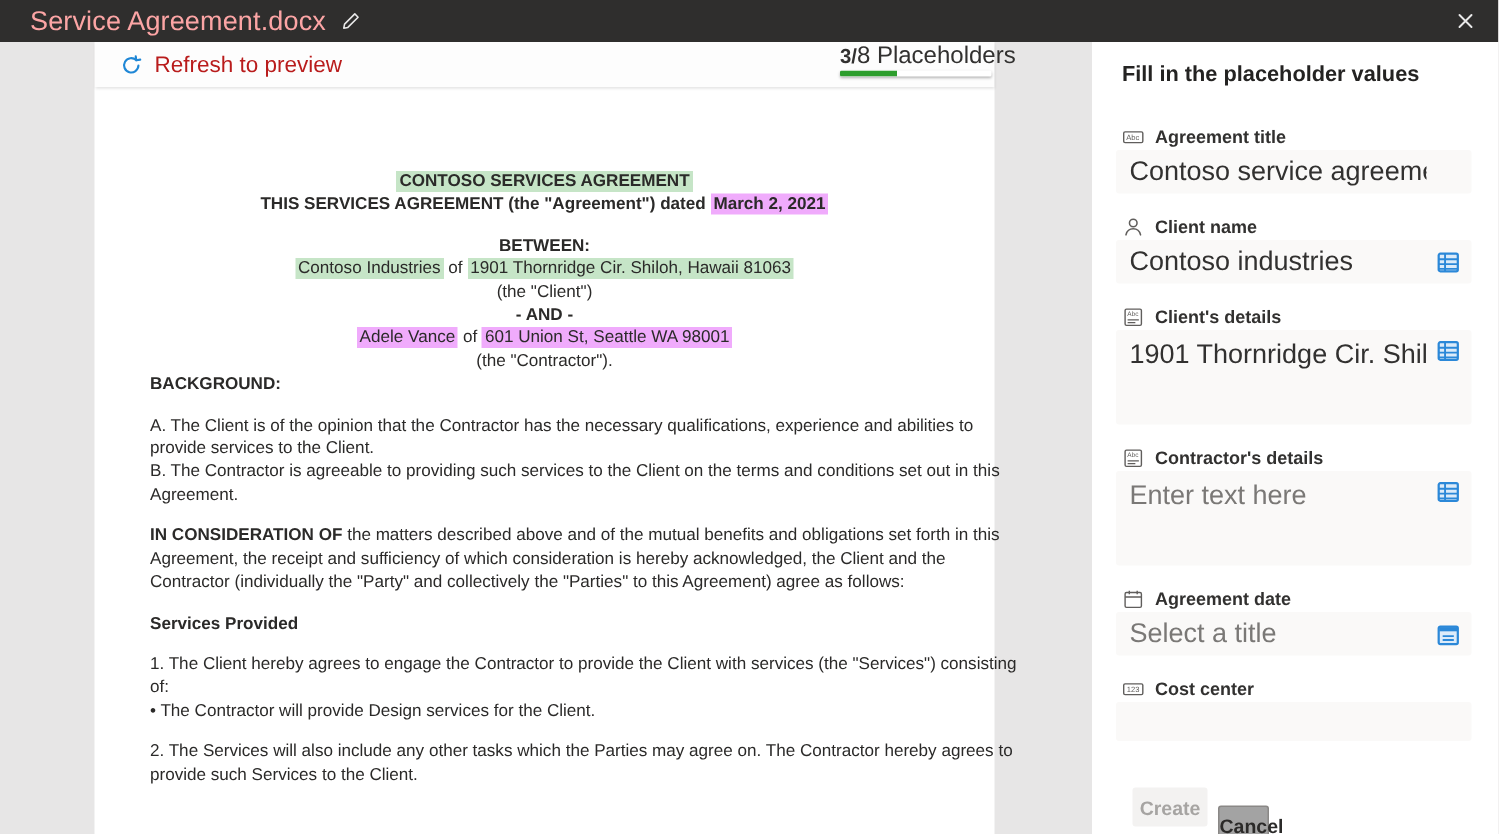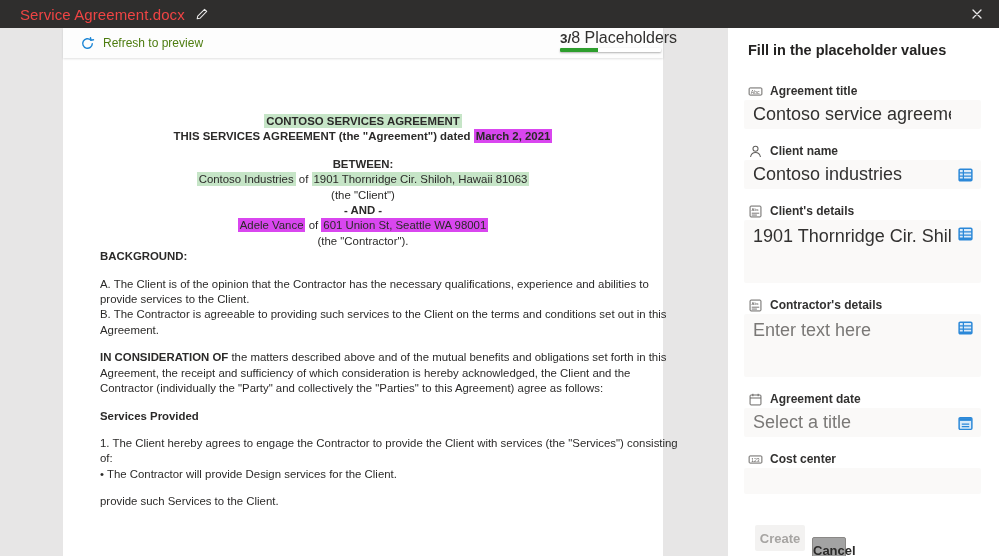--- a/index.html
+++ b/index.html
@@ -3,45 +3,45 @@
 <meta charset="utf-8">
 <style>
   * { box-sizing: border-box; margin: 0; padding: 0; }
   html,body { width: 999px; height: 556px; }
   body { font-family: "Liberation Sans", "DejaVu Sans", sans-serif; background:#e7e6e6; }
   .app { position:relative; width:999px; height:556px; overflow:hidden; background:#e7e6e6; }
 
   
   .titlebar { position:absolute; left:0; top:0; width:999px; height:28px; background:#2f2e2d;
               display:flex; align-items:center; padding:0 12px 0 20px; }
-  .tb-title { color:#ef4444; font-size:15px; letter-spacing:.1px; }
+  .tb-title { color:#fca5a5; font-size:18px; letter-spacing:.1px; }
   .tb-pencil { margin-left:10px; display:flex; cursor:pointer; }
   .tb-close { margin-left:auto; display:flex; cursor:pointer; padding:2px; }
 
   
   .stage { position:absolute; left:0; top:28px; width:728px; height:528px; background:#e7e6e6; }
   .toolbar { position:absolute; left:63px; top:0; width:600px; height:30px; background:#fdfdfd;
              box-shadow:0 1px 2px rgba(0,0,0,.12); display:flex; align-items:center; z-index:2; }
   .refresh { display:flex; align-items:center; gap:8px; margin-left:17px; cursor:pointer; }
-  .refresh span { font-size:12px; color:#4d7c0f; }
+  .refresh span { font-size:15px; color:#b91c1c; }
   .progress { position:absolute; right:2px; top:2px; width:101px; text-align:center; }
   .ptext { white-space:nowrap; line-height:15px; }
   .pcur { font-size:13.5px; font-weight:700; color:#323130; }
   .ptot { font-size:16px; color:#323130; }
   .pbar { margin-top:2px; height:4px; background:#ffffff; box-shadow:0 1px 2px rgba(0,0,0,.3); border-radius:1px; overflow:hidden; }
   .pfill { height:100%; background:#2d9e2d; }
 
   .page { position:absolute; left:63px; top:30px; width:600px; height:498px; background:#ffffff; }
   .docbody { padding:56px 37px 0 37px; font-size:11.4px; color:#2b2a29; }
   .docline { line-height:15.4px; white-space:nowrap; }
   .docline.c { text-align:center; }
   .docsp { height:12px; }
   .b { font-weight:700; }
   .hl-g { background:#c6e5c7; padding:1px 2px; }
-  .hl-y { background:#d946ef; padding:1px 2px; }
+  .hl-y { background:#f0abfc; padding:1px 2px; }
 
   
   .panel { position:absolute; left:728px; top:28px; width:271px; height:528px; background:#ffffff; overflow:hidden; }
   .panel-inner { padding:12px 18px 0 16px; }
   .panel-title { font-size:14.5px; font-weight:700; color:#242322; line-height:20px; margin-bottom:24px; margin-left:4px; }
   .field { margin-bottom:15px; }
   .flabel { display:flex; align-items:center; gap:7px; line-height:15px; margin:0 0 1px 4px; }
   .flabel .ltext { font-size:12px; font-weight:700; color:#323130; }
   .finput { position:relative; background:#faf9f8; border-radius:2px; min-height:26px;
             display:flex; align-items:center; padding:4px 30px 4px 9px; cursor:text; }
@@ -119,20 +119,21 @@
           <div class="docline"><span class="b">IN CONSIDERATION OF </span><span>the matters described above and of the mutual benefits and obligations set forth in this</span></div>
           <div class="docline"><span>Agreement, the receipt and sufficiency of which consideration is hereby acknowledged, the Client and the</span></div>
           <div class="docline"><span>Contractor (individually the "Party" and collectively the "Parties" to this Agreement) agree as follows:</span></div>
           <div class="docsp"></div>
           <div class="docline"><span class="b">Services Provided</span></div>
           <div class="docsp"></div>
           <div class="docline"><span>1. The Client hereby agrees to engage the Contractor to provide the Client with services (the "Services") consisting</span></div>
           <div class="docline"><span>of:</span></div>
           <div class="docline"><span>• The Contractor will provide Design services for the Client.</span></div>
           <div class="docsp"></div>
+          <div class="docline"><span>2. The Services will also include any other tasks which the Parties may agree on. The Contractor hereby agrees to</span></div>
           <div class="docline"><span>provide such Services to the Client.</span></div>
           <div class="docsp"></div>
         </div>
     </div>
   </div>
 
   <div class="panel">
     <div class="panel-inner">
       <div class="panel-title">Fill in the placeholder values</div>
 

